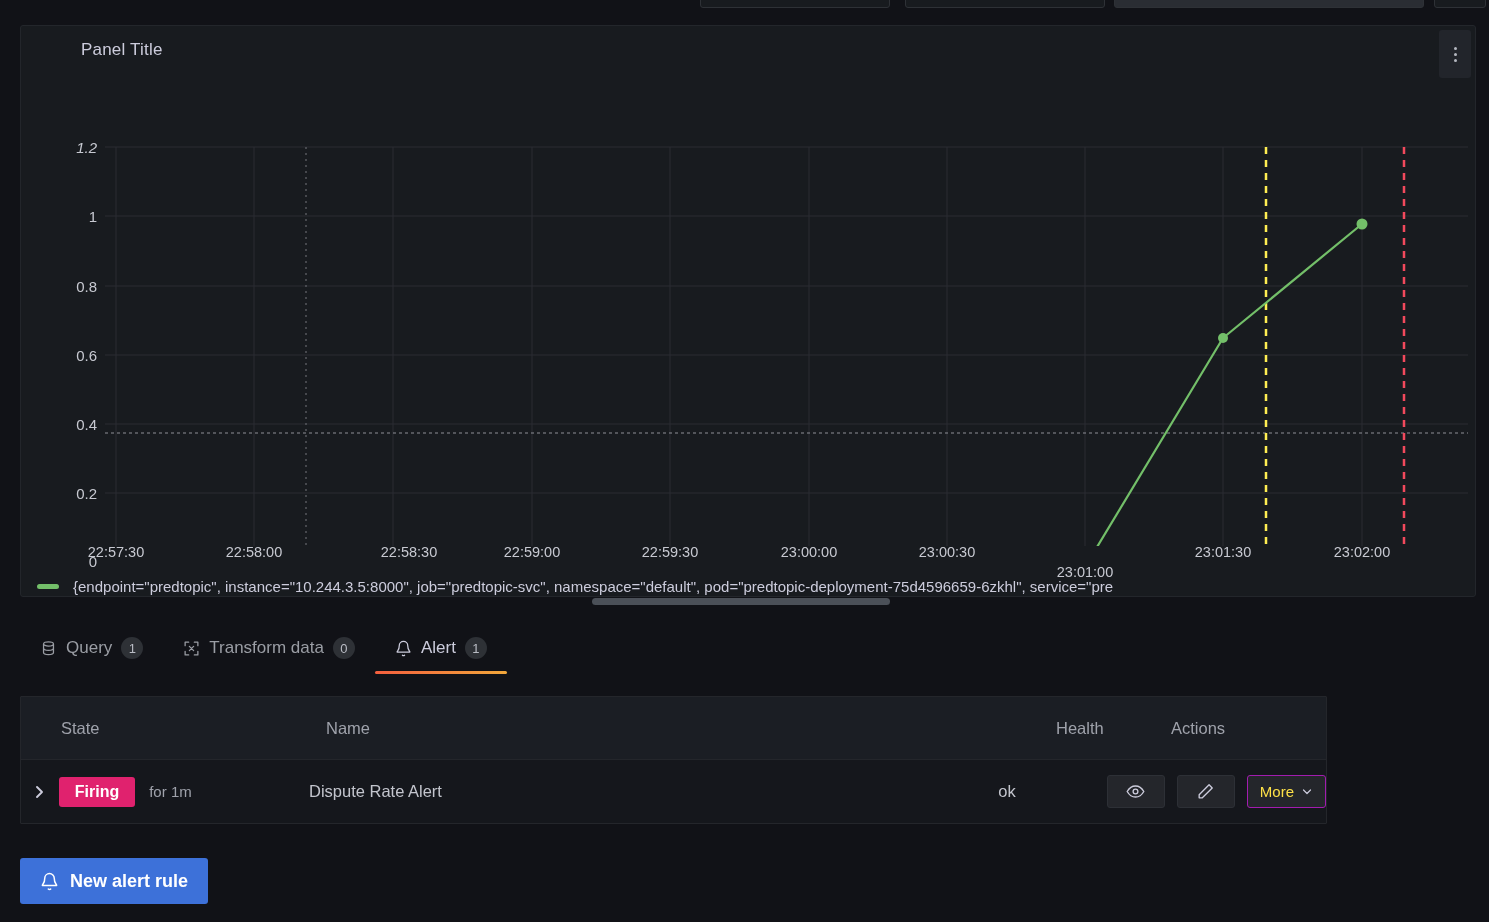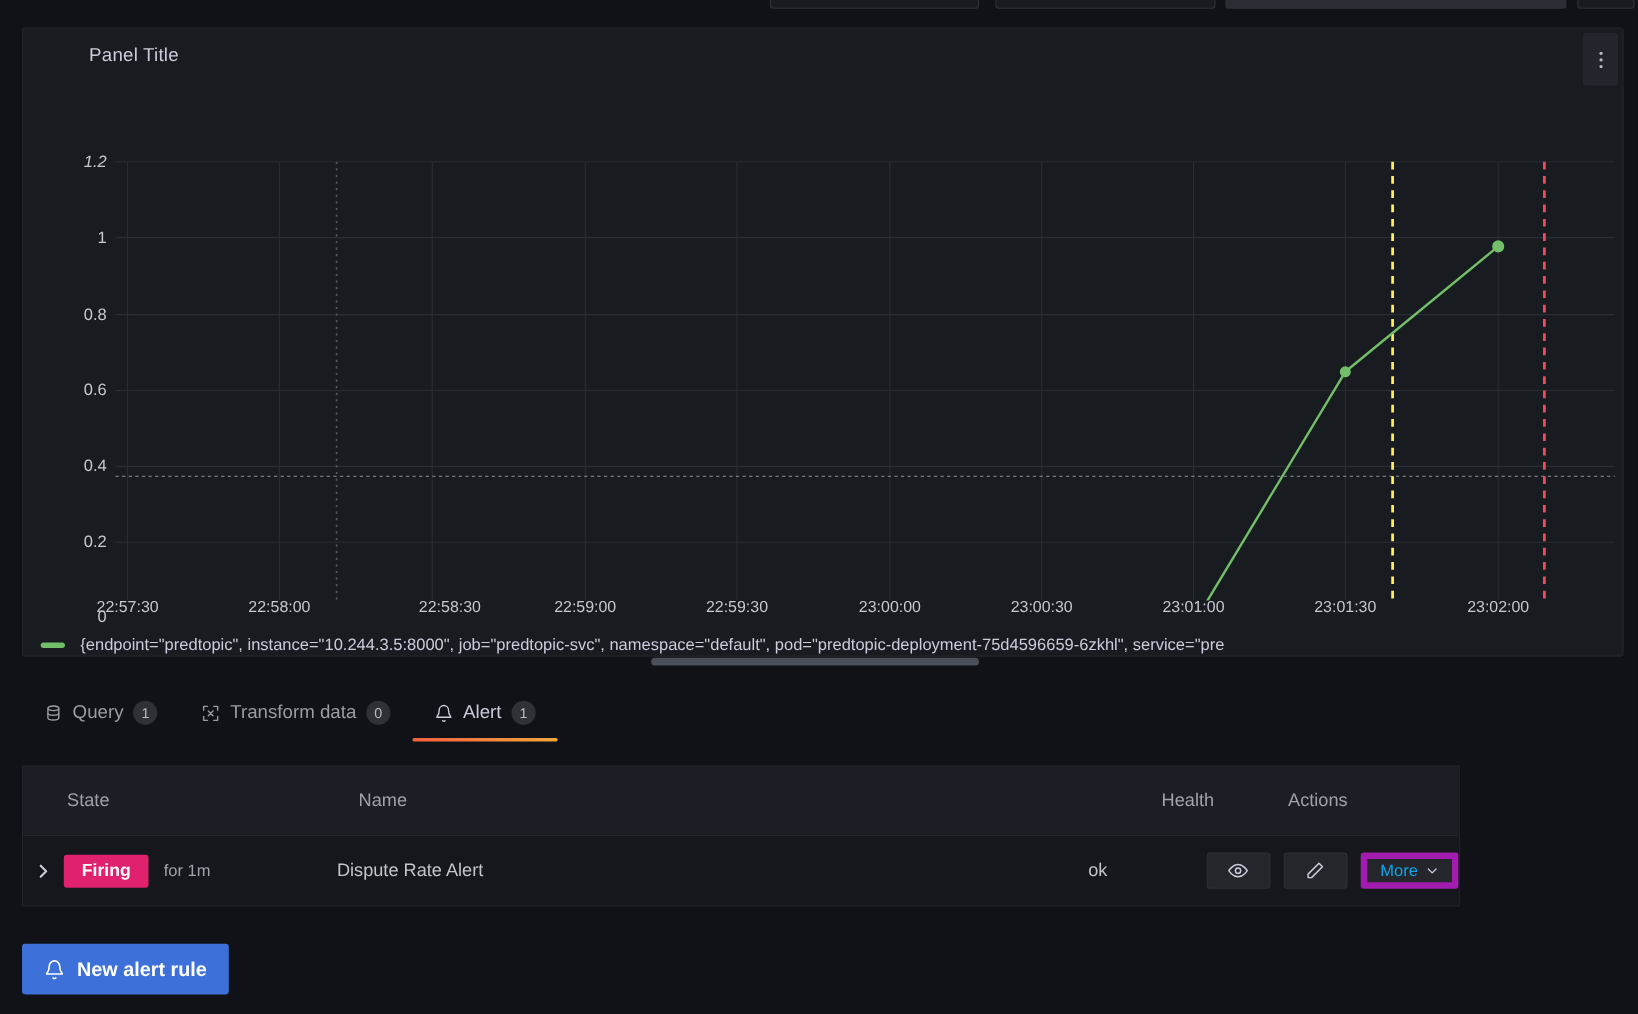--- a/index.html
+++ b/index.html
@@ -110,23 +110,23 @@
     height: 30px; padding: 0 16px; border-radius: 3px;
     background: #e0226e; color: #ffffff; font-size: 16px; font-weight: 600;
   }
   .for-txt { font-size: 15px; color: #9fa2ab; }
   .icon-btn {
     width: 58px; height: 33px; background: #24262b; border: 1px solid #2d3036;
     border-radius: 3px; display: flex; align-items: center; justify-content: center;
     cursor: pointer;
   }
   .more-btn {
-    height: 33px; padding: 0 12px; background: #24262b; border: 6px solid #a21caf;
+    height: 33px; padding: 0 12px; background: #24262b; border: 1px solid #a21caf;
     border-radius: 3px; display: flex; align-items: center; gap: 7px;
-    color: #0ea5e9; font-size: 15px; cursor: pointer;
+    color: #fde047; font-size: 15px; cursor: pointer;
   }
 
   
   .new-rule-btn {
     position: absolute; left: 20px; top: 858px;
     height: 46px; padding: 0 20px; background: #3d71d9; border: none; border-radius: 3px;
     display: flex; align-items: center; gap: 11px; cursor: pointer;
     color: #ffffff; font-size: 18px; font-weight: 600;
     font-family: "Liberation Sans", sans-serif;
   }
@@ -220,21 +220,21 @@
     </div>
 
     <div class="xaxis">
       <div class="xtick" style="left:95px;">22:57:30</div>
       <div class="xtick" style="left:233px;">22:58:00</div>
       <div class="xtick" style="left:372px;margin-left:16px;">22:58:30</div>
       <div class="xtick" style="left:511px;">22:59:00</div>
       <div class="xtick" style="left:649px;">22:59:30</div>
       <div class="xtick" style="left:788px;">23:00:00</div>
       <div class="xtick" style="left:926px;">23:00:30</div>
-      <div class="xtick" style="left:1064px;">23:01:00</div>
+      <div class="xtick" style="left:1064px;margin-top:20px;">23:01:00</div>
       <div class="xtick" style="left:1202px;">23:01:30</div>
       <div class="xtick" style="left:1341px;">23:02:00</div>
     </div>
 
     <div class="legend">
       <span class="legend-swatch"></span>
       <span class="legend-label">{endpoint="predtopic", instance="10.244.3.5:8000", job="predtopic-svc", namespace="default", pod="predtopic-deployment-75d4596659-6zkhl", service="pre</span>
     </div>
   </div>
 

